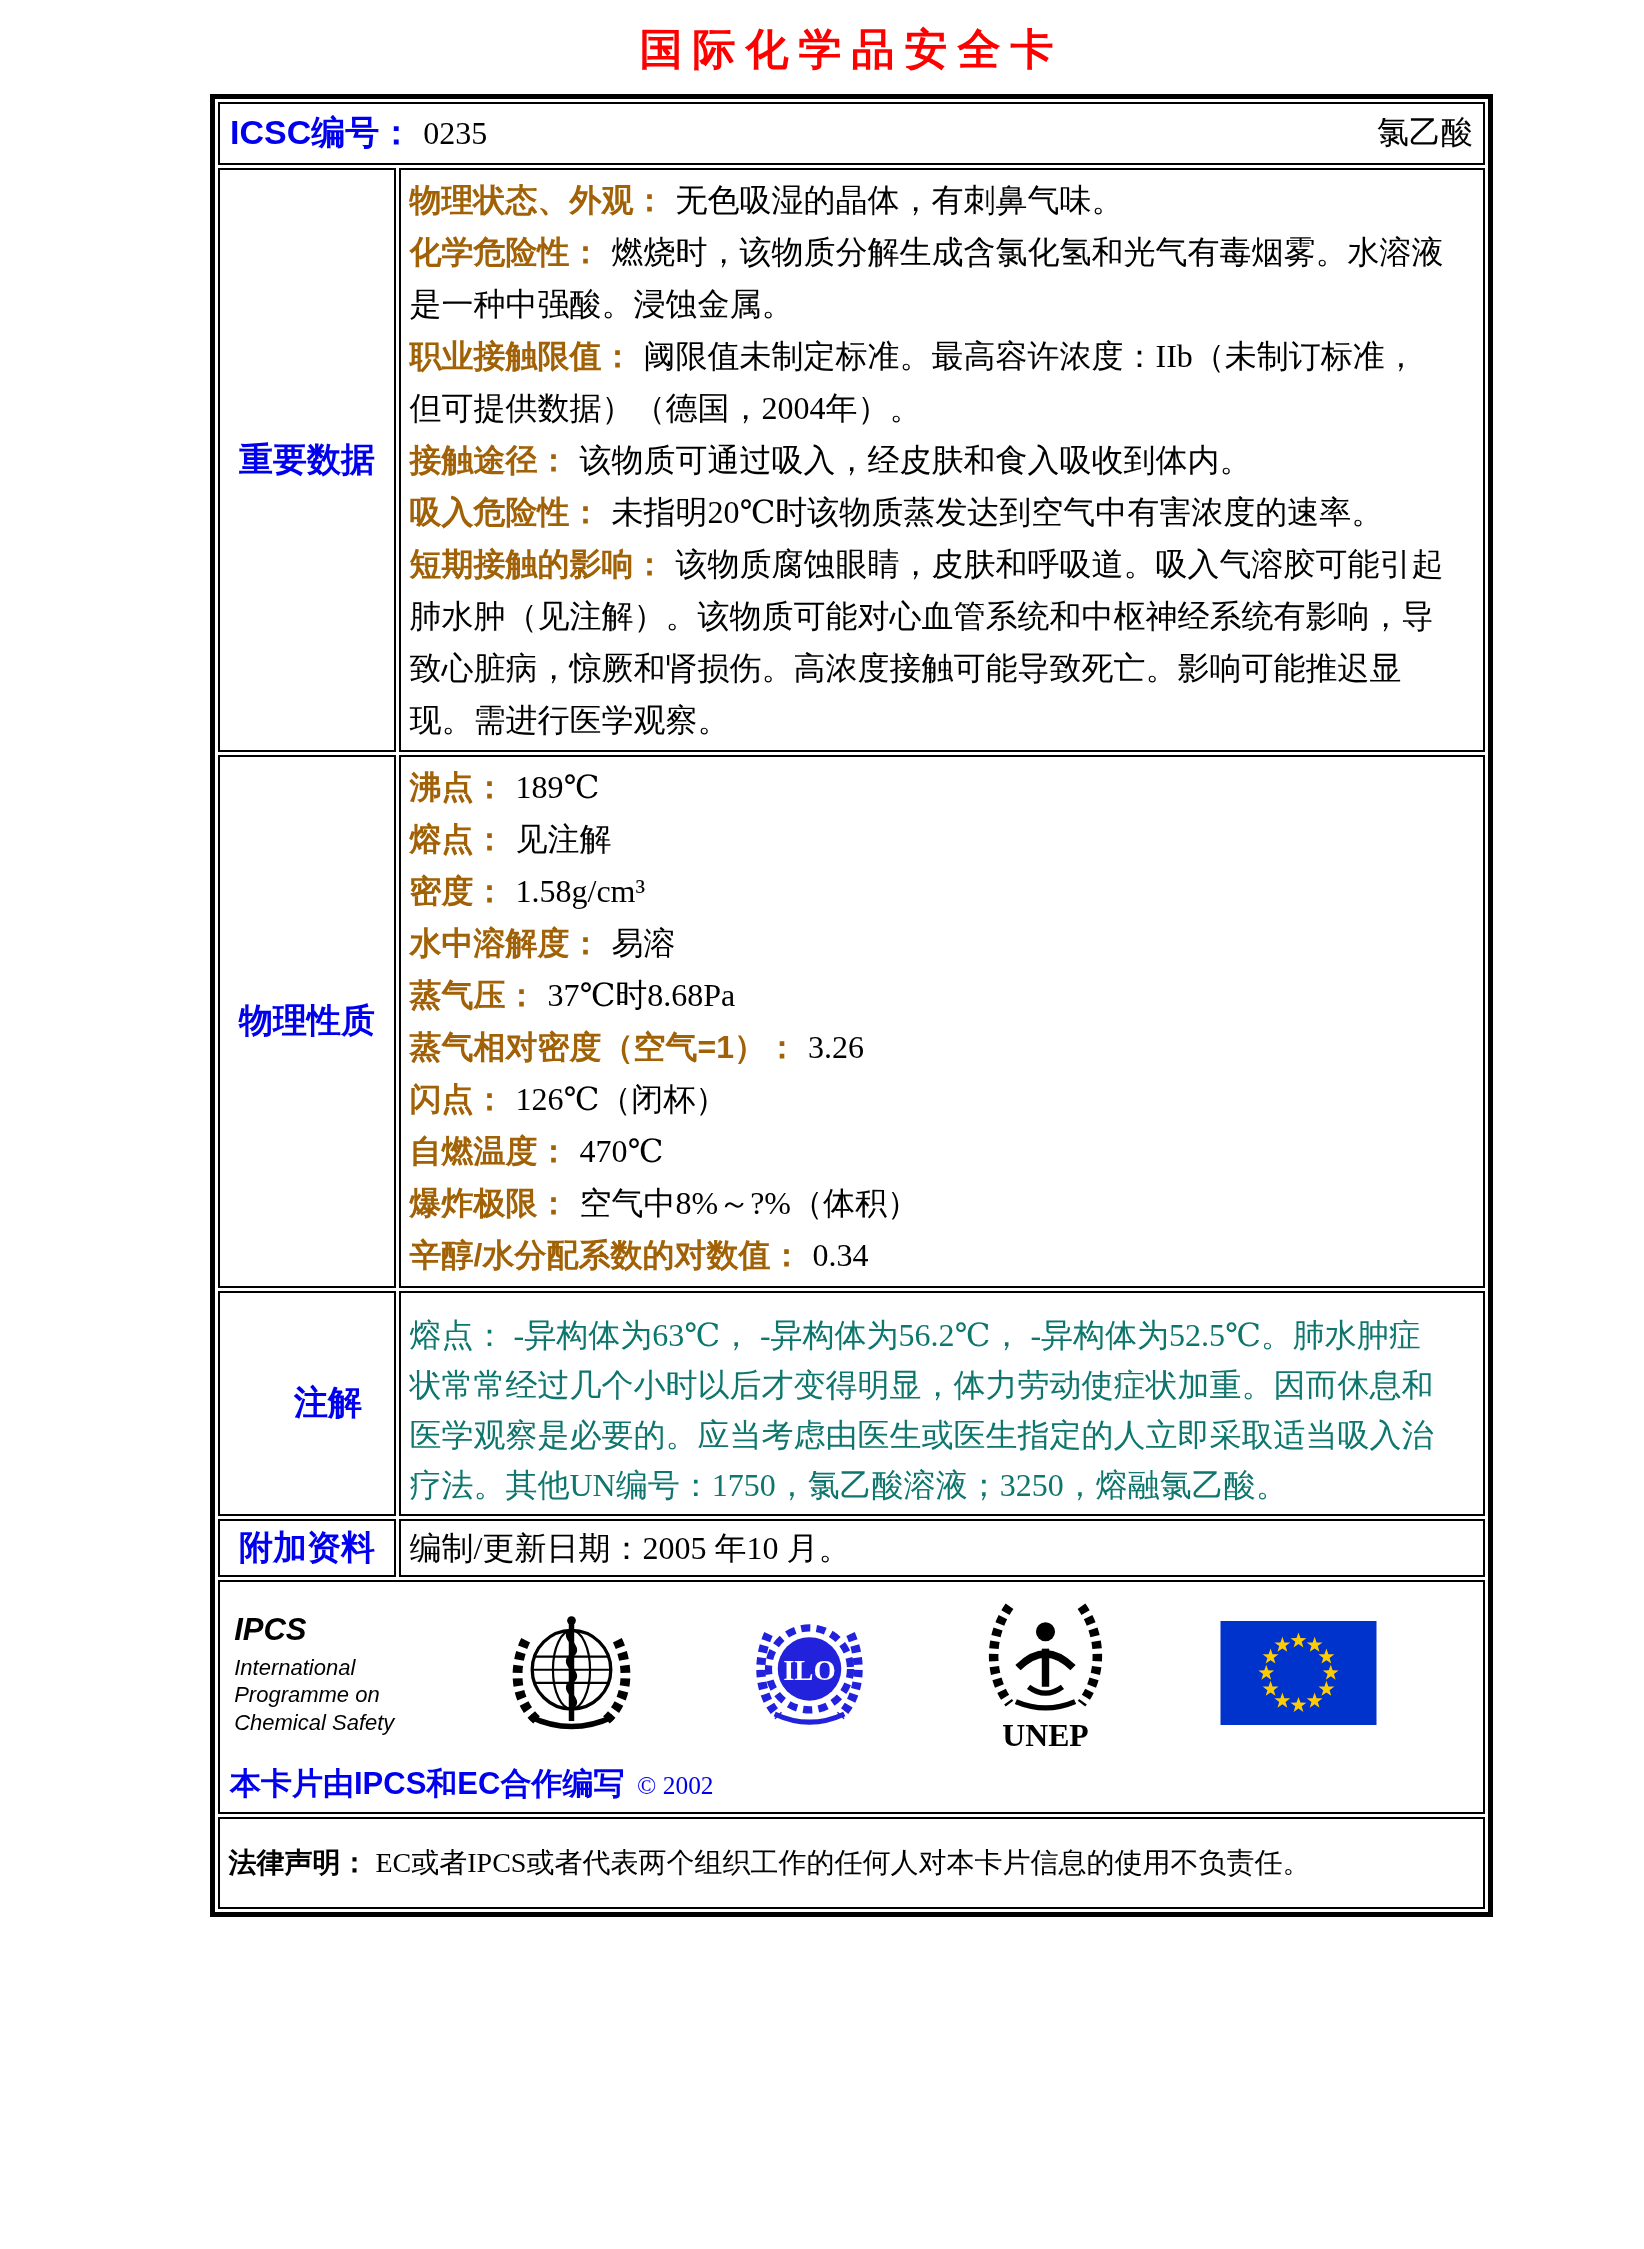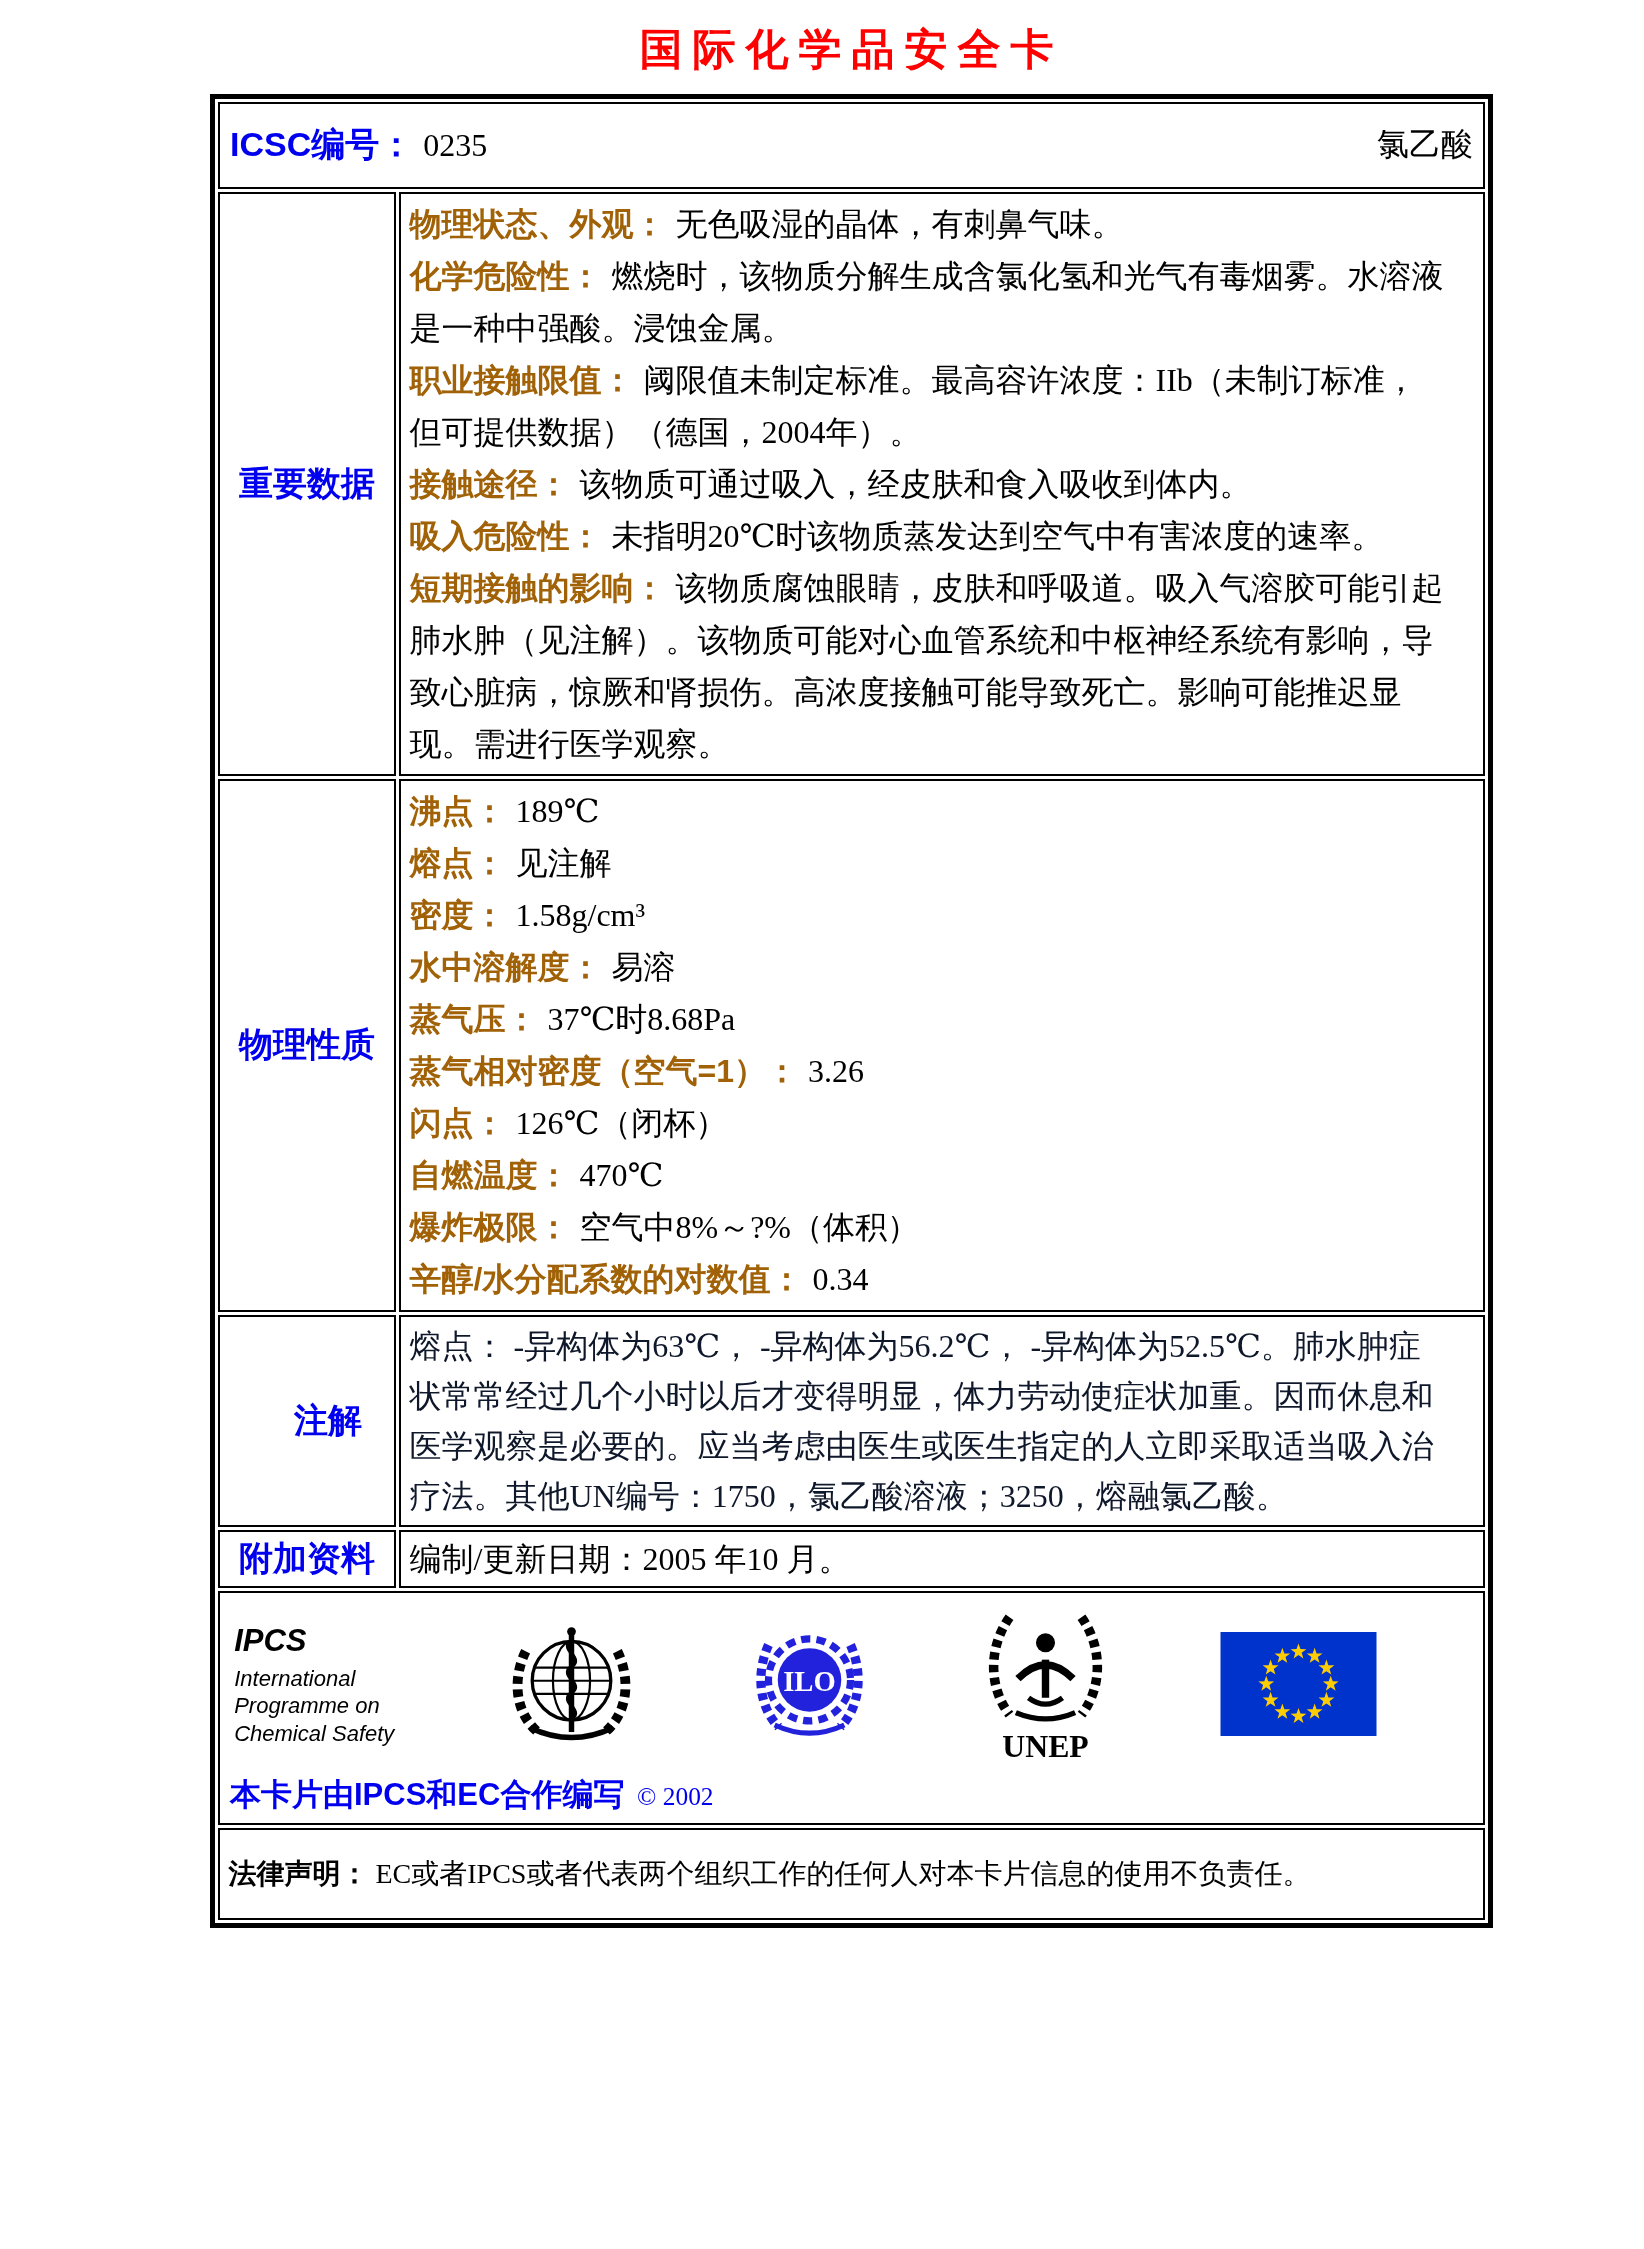--- a/index.html
+++ b/index.html
@@ -13,40 +13,40 @@
   table.card{margin-left:210px;width:1283px;border:5px solid #000;
              border-spacing:3.5px;border-collapse:separate;table-layout:fixed;}
   col.col-label{width:178px;}
   td.cell{border:2.1px solid #000;background:#fff;vertical-align:middle;overflow:hidden;}
 
   .label-cell{text-align:center;color:#0000ee;
               font-family:"Liberation Sans","DejaVu Sans",sans-serif;
               font-weight:bold;font-size:34px;}
   .content-cell{vertical-align:top;padding:4.2px 39px 4.2px 8.5px;}
 
-  .head-cell{height:59px;padding:12px 10px;}
+  .head-cell{height:59px;padding:0 10px;}
   .head-flex{display:flex;justify-content:space-between;align-items:center;}
   .head-key{color:#0000ee;font-family:"Liberation Sans","DejaVu Sans",sans-serif;
             font-weight:bold;font-size:34px;margin-right:10px;}
   .head-num{font-size:32px;color:#000;}
   .head-name{font-size:32px;color:#000;}
 
   .kv{font-size:32px;line-height:52px;text-align:left;}
   .kv .key{color:#a16207;font-family:"Liberation Sans","DejaVu Sans",sans-serif;
            font-weight:bold;margin-right:10px;}
   .kv .val{color:#000;font-family:"Liberation Serif","DejaVu Serif",serif;}
 
   .h-important{height:563px;}
   .h-physical{height:515px;}
   .h-environment{height:119px;}
   .h-notes{height:192px;padding-left:43px;}
   .h-additional{height:52px;}
 
   .plain{font-size:32px;line-height:51px;color:#000;}
-  .notes-text{font-size:32px;line-height:50px;color:#0f172a;}
+  .notes-text{font-size:32px;line-height:50px;color:#0f766e;margin-top:13px;}
   .additional-cell{vertical-align:middle;padding:1.4px 39px 1.4px 8.5px;}
 
   .logos-cell{height:189px;padding:5.6px 7px 7px 10px;}
   .logos-flex{display:flex;align-items:center;justify-content:space-between;
               padding:2.8px 99px 0 4.2px;}
   .ipcs-block{line-height:1.25;font-style:italic;}
   .ipcs-title{font-family:"Liberation Sans","DejaVu Sans",sans-serif;
               font-weight:bold;font-size:31px;color:#000;margin-bottom:4.2px;}
   .ipcs-line{font-family:"Liberation Sans","DejaVu Sans",sans-serif;
              font-size:22px;color:#000;}

